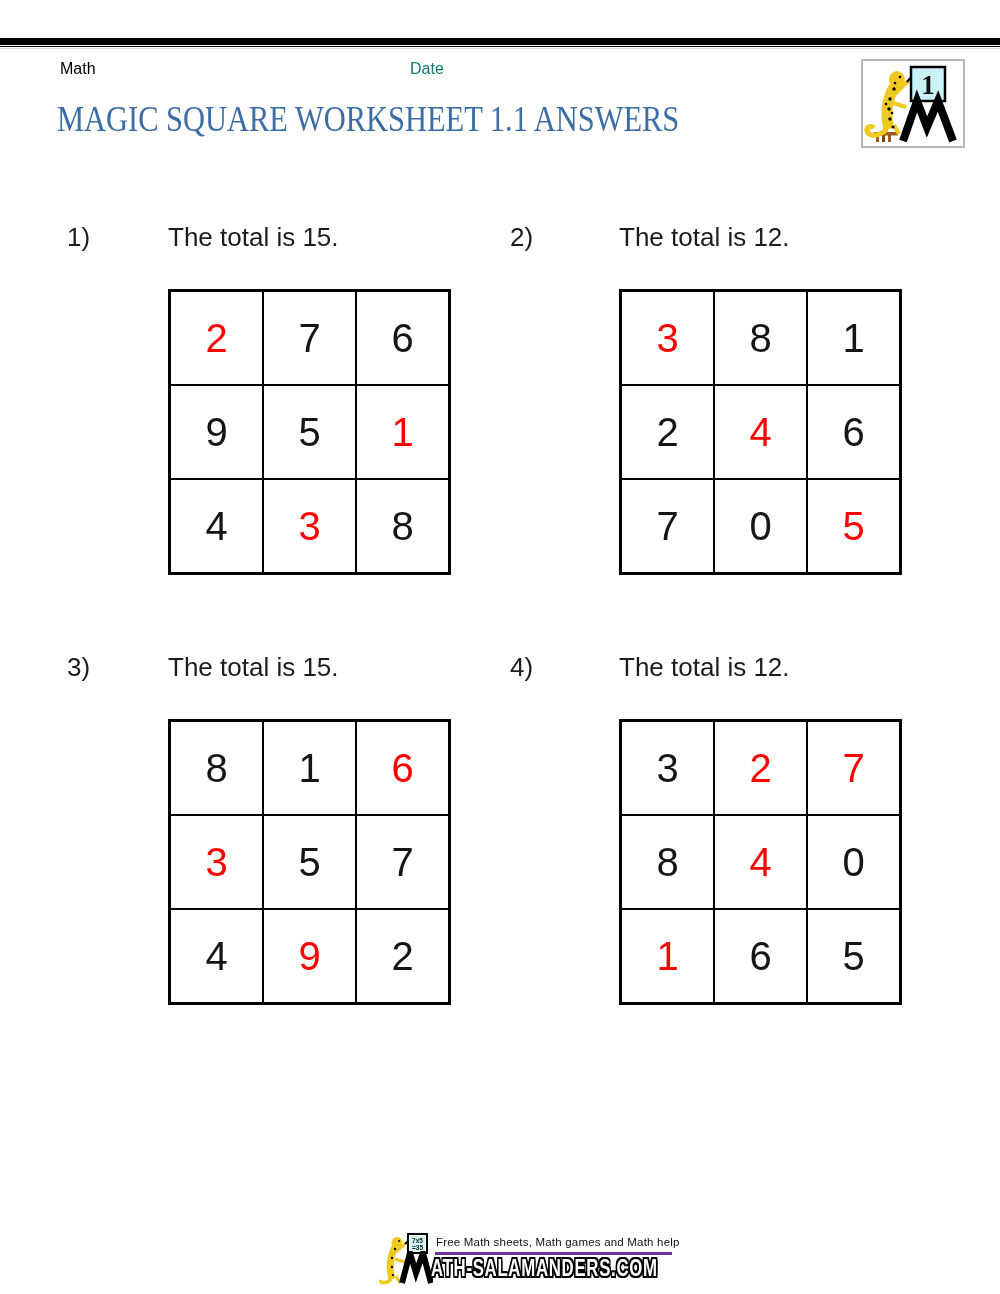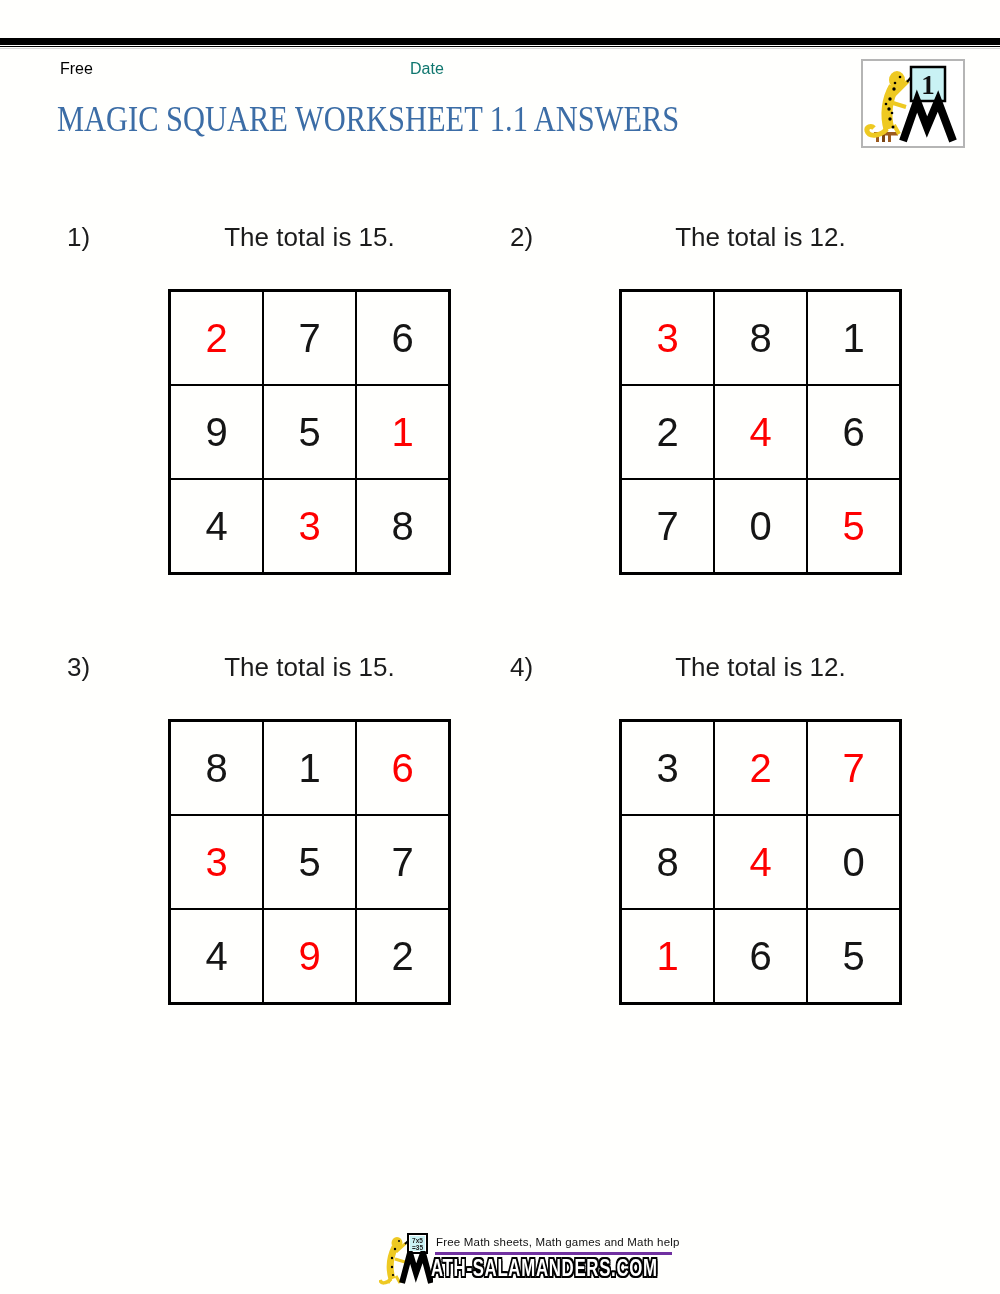--- a/index.html
+++ b/index.html
@@ -27,21 +27,21 @@
     background:#fff; border:2px solid #b5b5b5;
   }
 
   
   .problem{position:absolute; width:384px; height:356px;}
   .problem.pos0{left:67px;  top:222px;}
   .problem.pos1{left:510px; top:222px;}
   .problem.pos2{left:67px;  top:652px;}
   .problem.pos3{left:510px; top:652px;}
   .pnum{position:absolute; left:0; top:0; font-size:26px; color:#1c1c1c;}
-  .ptotal{position:absolute; top:0; width:283px; text-align:center; font-size:26px; color:#1c1c1c;}
+  .ptotal{position:absolute; top:0; width:283px; text-align:left; font-size:26px; color:#1c1c1c;}
   .pgrid{
     position:absolute; top:67px;
     display:grid; grid-template-columns:repeat(3,93px); grid-template-rows:repeat(3,94px);
     border:2px solid #000; background:#fff;
   }
   .col-left  .ptotal, .col-left  .pgrid{left:101px;}
   .col-right .ptotal, .col-right .pgrid{left:109px;}
   .cell{
     border:1px solid #000; display:flex; align-items:center; justify-content:center;
     font-size:40px; color:#151515; background:#fffffd;
@@ -63,21 +63,21 @@
 </style>
 </head>
 <body>
 
 <div class="page">
 
   <div class="rule-thick"></div>
   <div class="rule-thin"></div>
   <div class="rule-faint"></div>
 
-  <div class="name-label">Free</div>
+  <div class="name-label">Math</div>
   <div class="date-label">Date</div>
 
   <h1 class="title">MAGIC SQUARE WORKSHEET 1.1 ANSWERS</h1>
 
   <div class="corner-logo">
     <svg width="100" height="85" viewBox="0 0 100 85">
 
       <rect x="11" y="71" width="24" height="3.5" fill="#9c5a1e"></rect>
       <rect x="13" y="74" width="3" height="7" fill="#9c5a1e"></rect>
       <rect x="19" y="74" width="3" height="7" fill="#7a4413"></rect>

